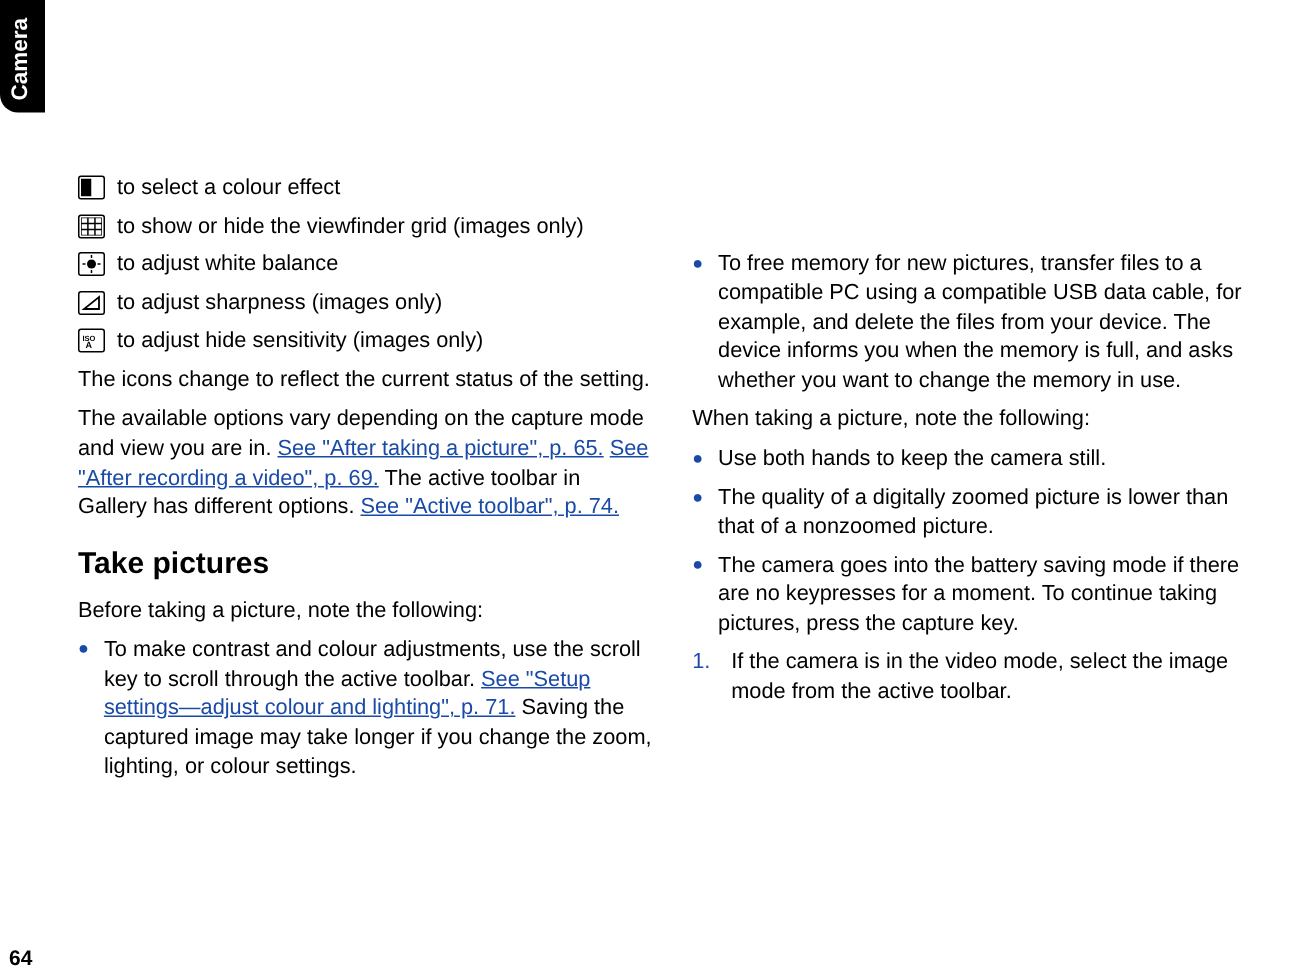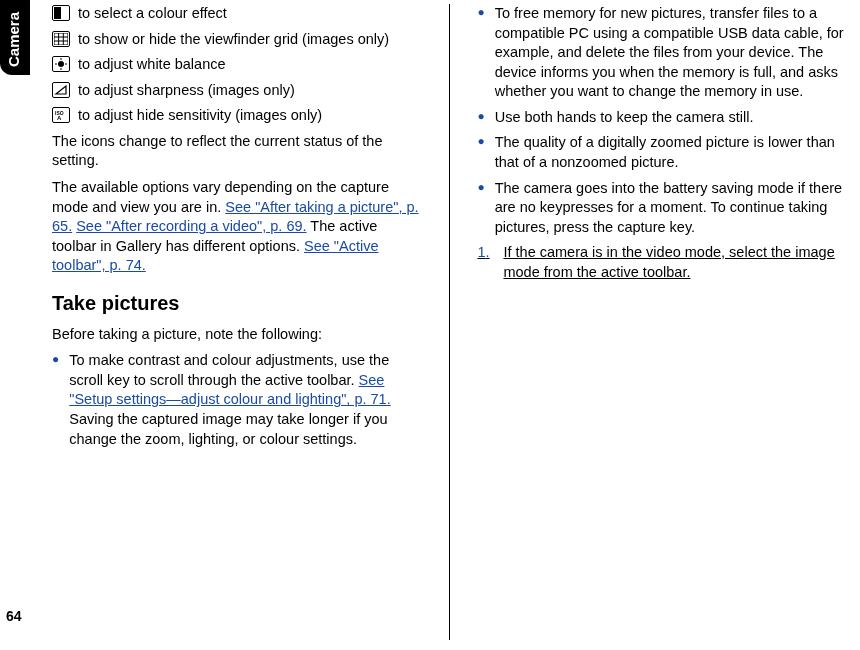--- a/index.html
+++ b/index.html
@@ -25,32 +25,33 @@
     font-size: 15px;
     writing-mode: vertical-rl;
     transform: rotate(180deg);
     text-align: left;
     padding: 8px 4px 12px 4px;
     border-top-right-radius: 12px;
   }
   .page-num {
     position: absolute;
     left: 6px;
-    bottom: 24px;
+    bottom: 2px;
     font-weight: bold;
     font-size: 14px;
   }
   .columns {
     position: absolute;
     left: 52px;
     top: 4px;
     right: 14px;
     bottom: 10px;
     display: flex;
-    gap: 26px;
+    gap: 10px;
+    align-items: center;
   }
   .col {
     width: 50%;
     position: relative;
   }
   .divider {
     width: 1px;
     background: #000;
     margin: 0 2px;
   }
@@ -80,21 +81,21 @@
   ul.bul { list-style: none; padding: 0; margin: 0 0 6px 0; }
   ul.bul > li { display: flex; gap: 10px; margin-bottom: 6px; }
   ul.bul > li::before {
     content: "●";
     color: #1a4aa8;
     font-size: 12px;
     line-height: 1.4;
     flex-shrink: 0;
   }
   ol.num { list-style: none; padding: 0; margin: 0; counter-reset: step; }
-  ol.num > li { display: flex; gap: 10px; margin-bottom: 6px; counter-increment: step; text-decoration: underline; }
+  ol.num > li { display: flex; gap: 10px; margin-bottom: 6px; counter-increment: step; }
   ol.num > li::before {
     content: counter(step) ".";
     color: #1a4aa8;
     font-weight: normal;
     flex-shrink: 0;
     width: 16px;
   }
 </style>
 </head>
 <body>
@@ -185,20 +186,21 @@
   <div class="divider"></div>
 
   <div class="col">
 
     <ul class="bul">
       <li>
         <span>To free memory for new pictures, transfer files to a compatible PC using a compatible USB data cable, for example, and delete the files from your device. The device informs you when the memory is full, and asks whether you want to change the memory in use.</span>
       </li>
     </ul>
 
+    <p>When taking a picture, note the following:</p>
 
     <ul class="bul">
       <li>
         <span>Use both hands to keep the camera still.</span>
       </li>
       <li>
         <span>The quality of a digitally zoomed picture is lower than that of a nonzoomed picture.</span>
       </li>
       <li>
         <span>The camera goes into the battery saving mode if there are no keypresses for a moment. To continue taking pictures, press the capture key.</span>

